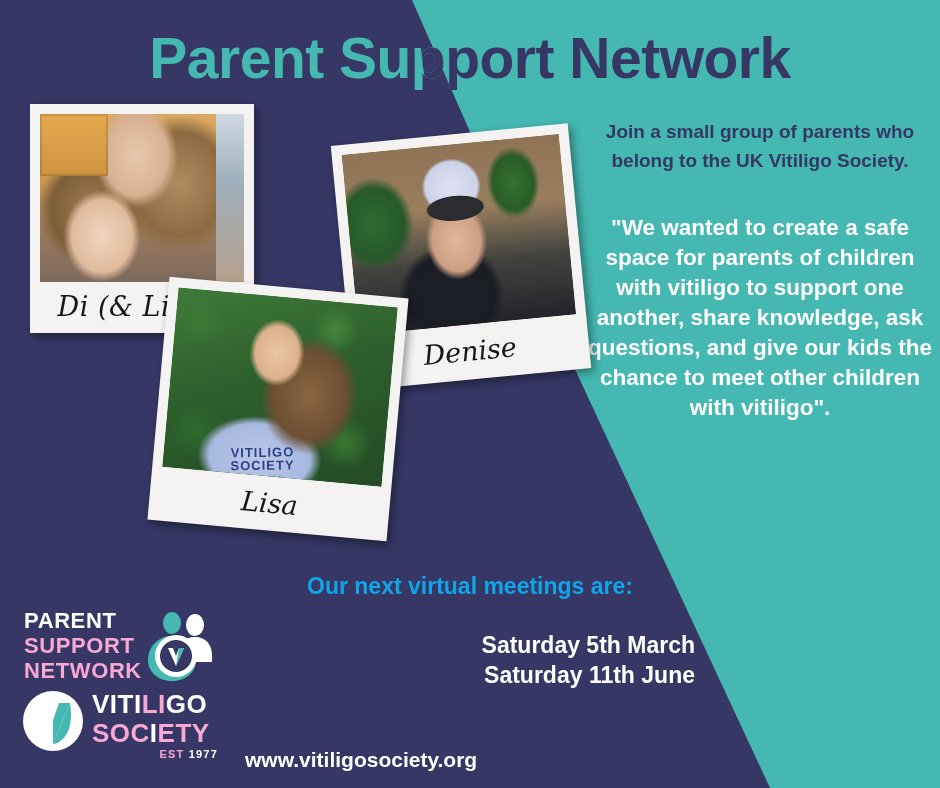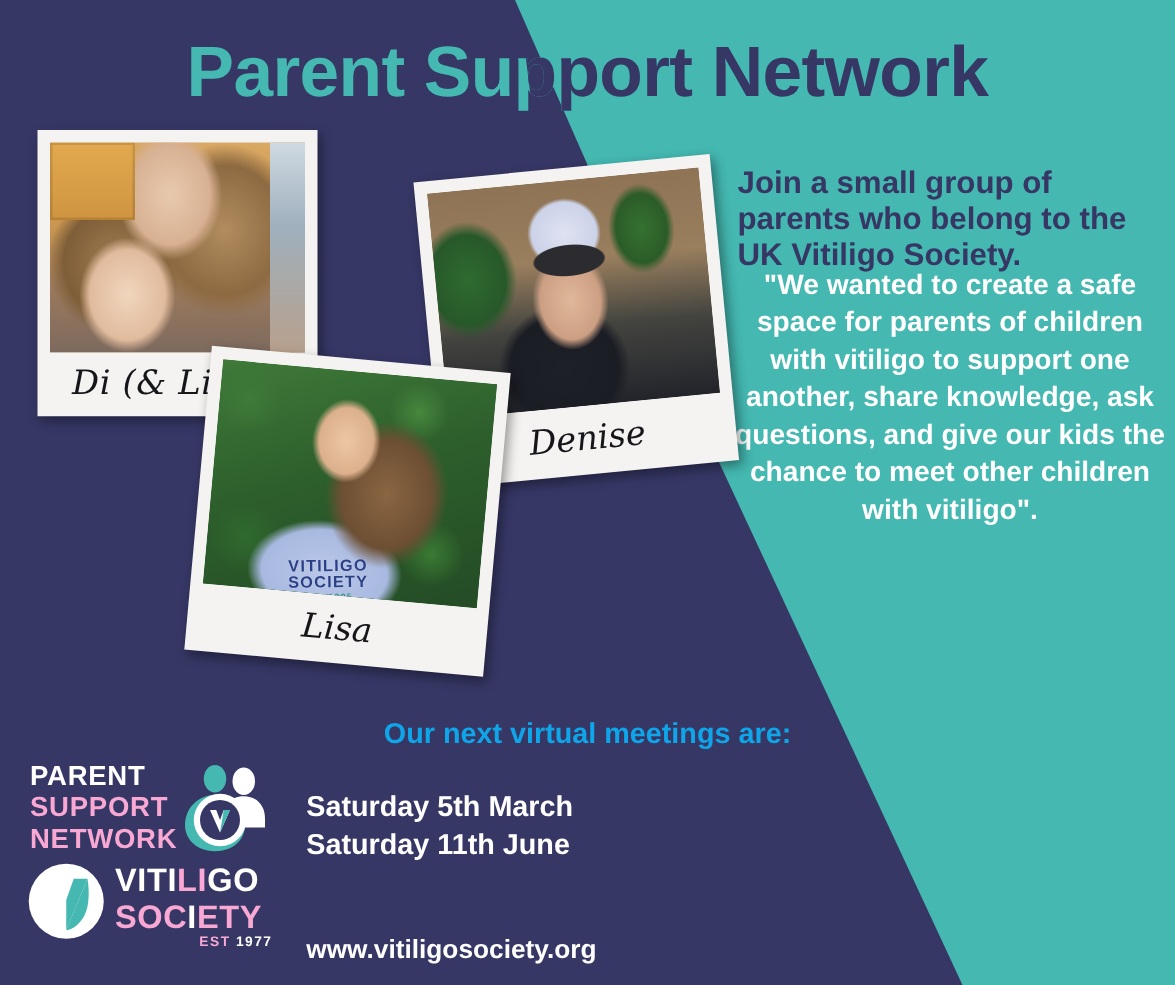--- a/index.html
+++ b/index.html
@@ -159,25 +159,26 @@
     position:absolute; left:52px; top:150px; width:96px; height:44px;
     color:#2b3f86; font-size:13px; font-weight:bold; line-height:13px;
     text-align:center; letter-spacing:1px; transform: rotate(-6deg);
     text-shadow:0 0 1px rgba(255,255,255,0.4);
   }
   .tshirt-logo .est { font-size:7px; letter-spacing:1px; color:#2f8d86; }
 
   
   .lead {
     position: absolute;
-    left: 590px; top: 132px; width: 340px;
+    left: 590px; top: 117px; width: 340px;
     color: #363765;
-    font-size: 25px;
+    font-size: 19px;
     font-weight: bold;
     line-height: 29px;
+    text-align: center;
   }
   .quote {
     position: absolute;
     left: 585px; top: 213px; width: 350px;
     color: #ffffff;
     font-size: 22.5px;
     font-weight: bold;
     line-height: 30px;
     text-align: center;
   }
@@ -185,21 +186,21 @@
   
   .meet-head {
     position: absolute;
     left: 245px; top: 573px; width: 450px;
     text-align: center; color: #0ea5e9;
     font-size: 23px; font-weight: bold;
   }
   .meet-list {
     position: absolute;
     left: 245px; top: 630px; width: 450px;
-    text-align: left; color: #ffffff;
+    text-align: right; color: #ffffff;
     font-size: 23px; font-weight: bold; line-height: 30px;
   }
   .website {
     position: absolute;
     left: 245px; top: 748px; width: 450px;
     text-align: left; color: #ffffff;
     font-size: 21px; font-weight: bold;
   }
 
   

